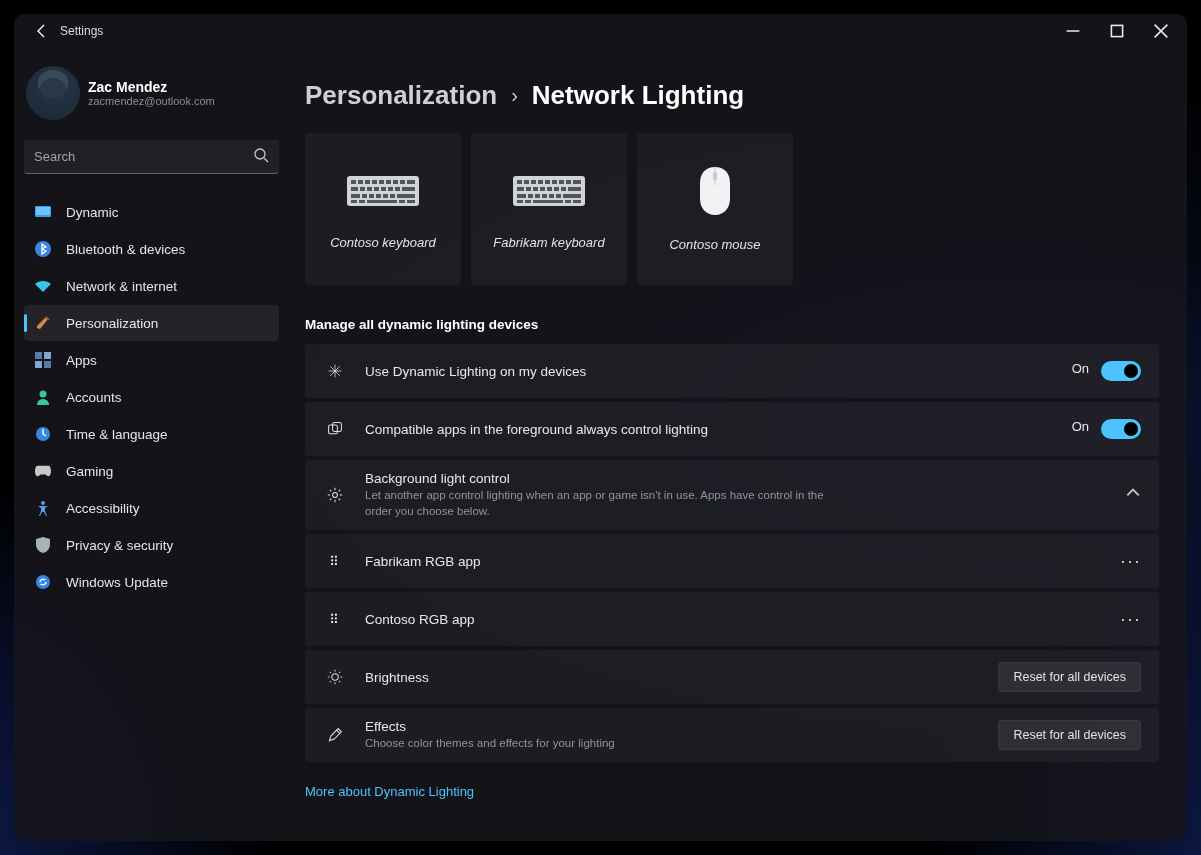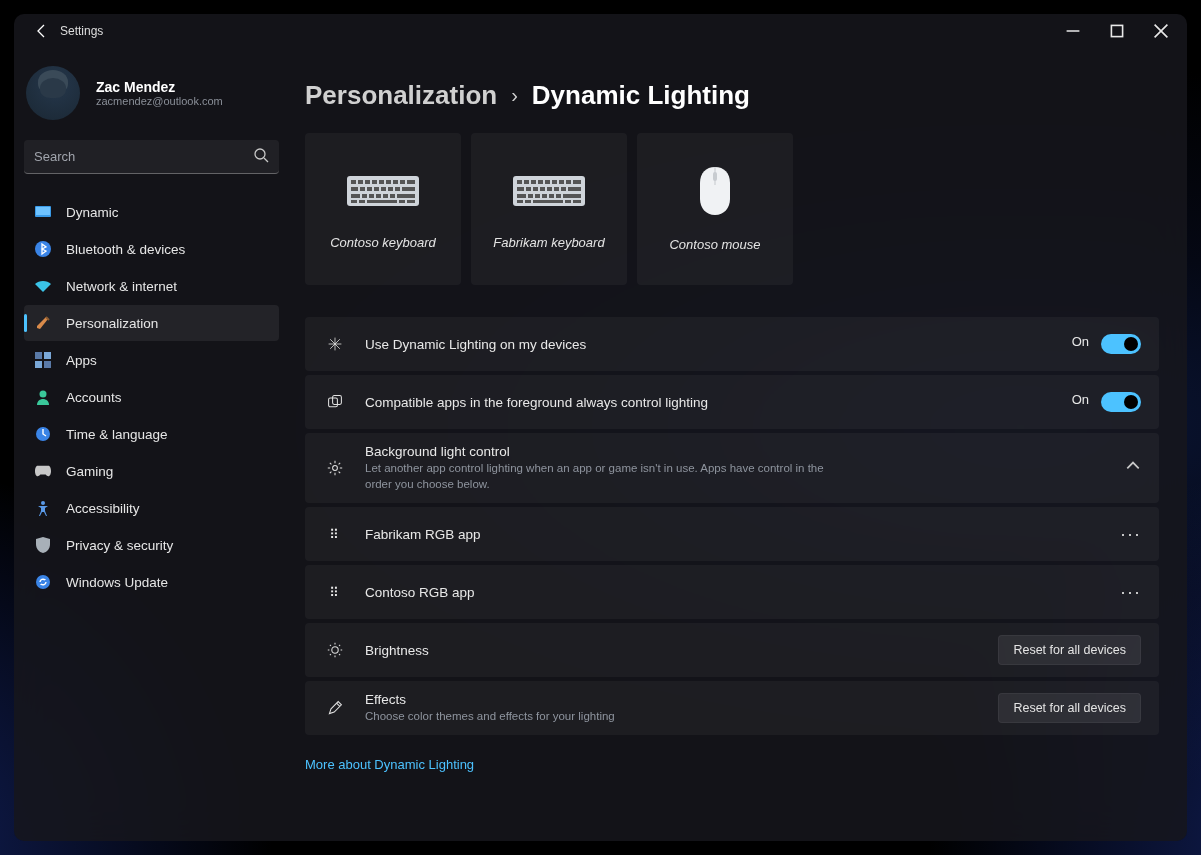--- a/index.html
+++ b/index.html
@@ -24,21 +24,21 @@
   overflow: hidden;
   color: #e8e8e8;
 }
 .titlebar { display: flex; align-items: center; height: 34px; padding: 0 4px 0 12px; }
 .back-btn { color: #fff; width: 32px; height: 28px; display: flex; align-items: center; justify-content: center; cursor: pointer; }
 .titlebar .title { font-size: 12px; color: #ddd; margin-left: 2px; }
 .win-ctrl { margin-left: auto; display: flex; }
 .win-ctrl div { width: 44px; height: 28px; display: flex; align-items:center; justify-content:center; color:#e8e8e8; cursor:pointer; }
 .body { display: flex; height: calc(100% - 34px); }
 .sidebar { width: 275px; padding: 10px 10px 0 10px; display:flex; flex-direction:column; gap:4px; }
-.user { display:flex; align-items:center; gap:16px; padding: 8px 6px 16px 2px; }
+.user { display:flex; align-items:center; gap:8px; padding: 8px 6px 16px 2px; }
 .avatar { width: 54px; height:54px; border-radius:50%; background: radial-gradient(circle at 55% 35%, #d9b592 0%, #d9b592 18%, #233447 19%, #1a2733 100%); position:relative; overflow:hidden;}
 .avatar::after { content:""; position:absolute; left:14px; top:12px; width:26px; height:20px; border-radius:50% 50% 40% 40%; background:#2a3948; box-shadow: 0 -6px 0 2px #3a4a58; }
 .user .name { font-size:14px; font-weight:600; color:#fff;}
 .user .email { font-size:11px; color:#8a8f98; }
 .search { display:flex; align-items:center; background: rgba(255,255,255,.06); border-radius:4px; height:34px; padding: 0 10px; margin-bottom:16px; border-bottom:1px solid rgba(255,255,255,.3);}
 .search input { flex:1; background:transparent; border:none; outline:none; color:#fff; font-size:13px; }
 .search input::placeholder { color:#a0a4ac; }
 .nav { display:flex; flex-direction:column; gap:1px; }
 .nav-item { display:flex; align-items:center; gap:14px; height:36px; padding:0 10px; border-radius:4px; font-size:13.5px; color:#e6e6e6; cursor:pointer; position:relative;}
 .nav-item.active { background: rgba(255,255,255,.07); }
@@ -220,21 +220,21 @@
             </span>
           <span>Windows Update</span>
         </div>
       </nav>
     </aside>
 
     <main class="main">
       <div class="crumbs">
         <span class="crumb parent">Personalization</span>
         <span class="chev">›</span>
-        <span class="crumb">Dynamic Lighting</span>
+        <span class="crumb">Network Lighting</span>
       </div>
 
       <div class="devices">
         <div class="device-tile">
           <svg class="device-svg" viewBox="0 0 72 30">
               <rect width="72" height="30" rx="3" fill="#cfd4da"></rect>
               <g fill="#555">
                 <rect x="4" y="4" width="5" height="4"></rect>
                 <rect x="11" y="4" width="5" height="4"></rect>
                 <rect x="18" y="4" width="5" height="4"></rect>
@@ -308,20 +308,21 @@
         <div class="device-tile">
           <svg class="mouse-svg" viewBox="0 0 34 48">
               <path d="M17 0C8 0 2 6 2 16v16c0 9 6 16 15 16s15-7 15-16V16C32 6 26 0 17 0z" fill="#f0f2f4"></path>
               <path d="M17 0v18" stroke="#c4c8cc" stroke-width="1"></path>
               <rect x="15" y="5" width="4" height="9" rx="2" fill="#c8ccd0"></rect>
             </svg>
           <span>Contoso mouse</span>
         </div>
       </div>
 
+      <div class="section-h">Manage all dynamic lighting devices</div>
 
       <div class="row">
         <span class="ricon">
             <svg viewBox="0 0 20 20" fill="none" stroke="#e0e0e0" stroke-width="1">
               <path d="M10 2v16M2 10h16M4 4l12 12M16 4L4 16"></path>
             </svg>
           </span>
         <div class="rtitle">Use Dynamic Lighting on my devices</div>
         <div class="spacer"></div>
         <div class="toggle">

